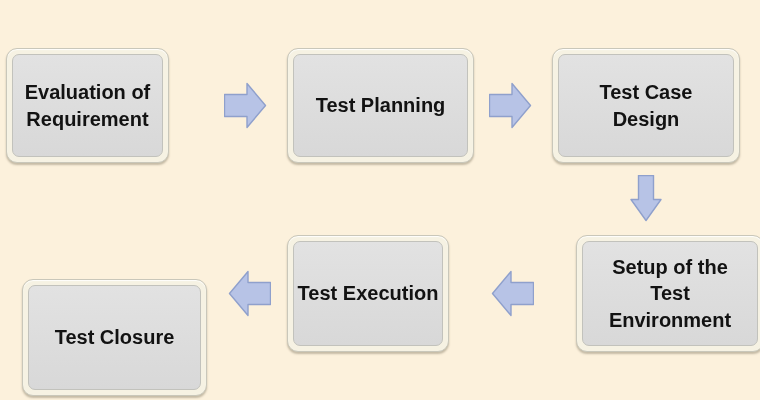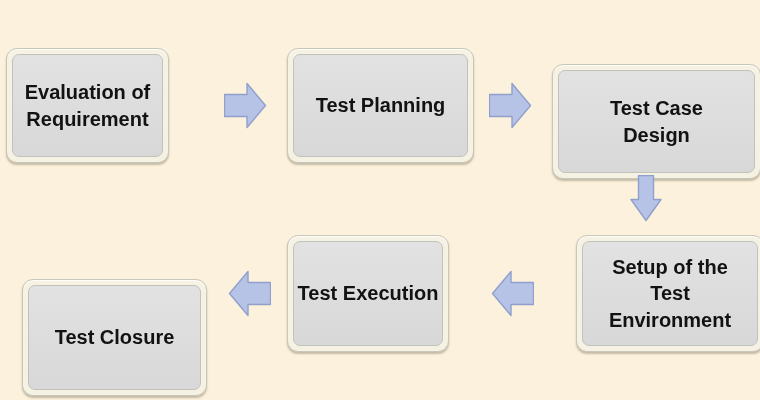--- a/index.html
+++ b/index.html
@@ -35,21 +35,21 @@
     font-size:20px;
     line-height:1.32;
     color:#121212;
     white-space:pre-line;
     box-sizing:border-box;
   }
 
   
   .n1 { left:6px;  top:48px;  width:163px; height:115px; }
   .n2 { left:287px; top:48px;  width:187px; height:115px; }
-  .n3 { left:552px; top:64px;  width:209px; height:115px; }
+  .n3 { left:552px; top:48px;  width:188px; height:115px; }
   .n6 { left:576px; top:235px; width:188px; height:117px; }
   .n5 { left:287px; top:235px; width:162px; height:117px; }
   .n4 { left:22px;  top:235px; width:185px; height:117px;margin-top:44px; }
 
   .arrow { position:absolute; }
   .a1 { left:224px; top:82px;  width:43px; height:47px; }
   .a2 { left:489px; top:82px;  width:43px; height:47px; }
   .a3 { left:630px; top:175px; width:32px; height:47px; }
   .a4 { left:491px; top:270px; width:43px; height:47px; }
   .a5 { left:228px; top:270px; width:43px; height:47px; }

